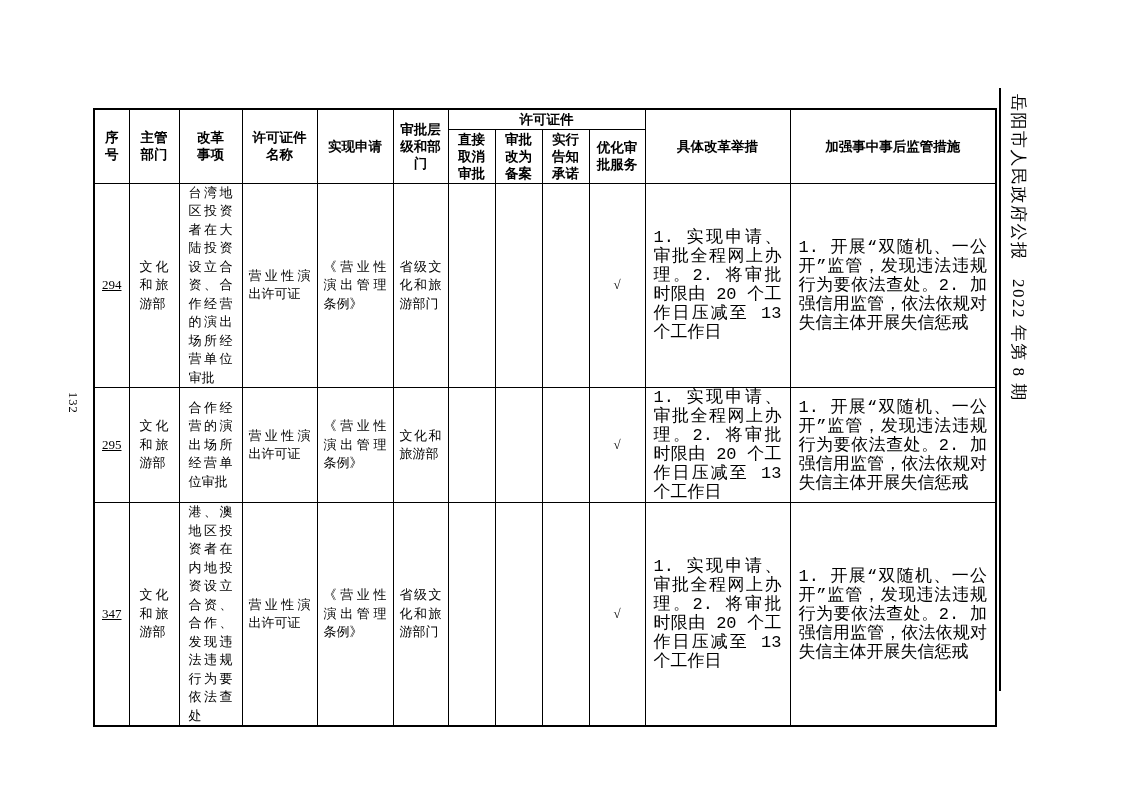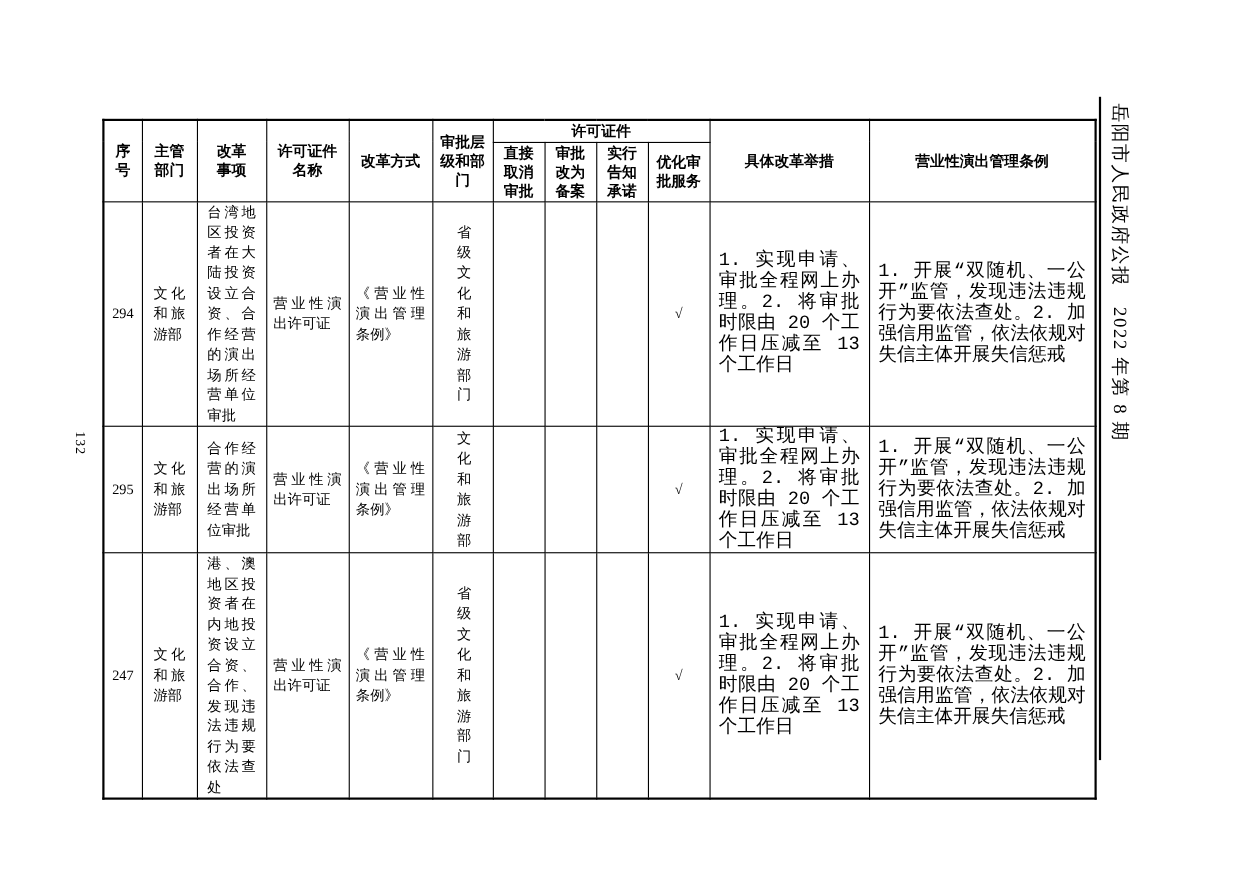--- a/index.html
+++ b/index.html
@@ -35,27 +35,27 @@
   table.reform th {
     font-weight:bold; font-size:13.5px; line-height:17px;
     text-align:center; white-space:pre-line; padding:0 2px;
   }
   tr.h1 { height:20px; }
   tr.h2 { height:54px; }
   tr.r294 { height:204px; }
   tr.r295 { height:93px; }
   tr.r296 { height:196px; }
   td { font-size:13px; line-height:18.5px; }
-  td.center { text-align:center; }
+  td.center { text-align:center;text-decoration:underline; }
   td.jc { text-align:justify; text-justify:inter-character; }
   td.dept    { padding:0 10px; }
   td.item    { padding:0 9px;margin-left:27px; }
   td.license { padding:0 6px; }
   td.basis   { padding:0 6px; }
-  td.level   { padding:0 22px;font-family:Liberation Serif, serif; }
+  td.level   { padding:0 6px;font-family:Liberation Serif, serif; }
   td.mode    { text-align:center; font-size:13px; }
   td.measures, td.supervision {
     padding:0 8px; text-align:justify; text-justify:inter-character;
     font-size:17px; line-height:19px;font-family:Liberation Mono, monospace;
   }
 </style>
 </head>
 <body>
 
 <div class="sheet">
@@ -84,27 +84,27 @@
     <thead>
       <tr class="h1">
         <th rowspan="2">序
 号</th>
         <th rowspan="2">主管
 部门</th>
         <th rowspan="2">改革
 事项</th>
         <th rowspan="2">许可证件
 名称</th>
-        <th rowspan="2">改革方式</th>
+        <th rowspan="2">实现申请</th>
         <th rowspan="2">审批层
 级和部
 门</th>
         <th colspan="4">许可证件</th>
         <th rowspan="2">具体改革举措</th>
-        <th rowspan="2">营业性演出管理条例</th>
+        <th rowspan="2">加强事中事后监管措施</th>
       </tr>
       <tr class="h2">
         <th>直接
 取消
 审批</th>
         <th>审批
 改为
 备案</th>
         <th>实行
 告知
@@ -136,21 +136,21 @@
         <td class="jc basis">《营业性演出管理条例》</td>
         <td class="jc level">文化和旅游部</td>
         <td class="mode"></td>
         <td class="mode"></td>
         <td class="mode"></td>
         <td class="mode">√</td>
         <td class="measures">1. 实现申请、审批全程网上办理。2. 将审批时限由 20 个工作日压减至 13 个工作日</td>
         <td class="supervision">1. 开展“双随机、一公开”监管，发现违法违规行为要依法查处。2. 加强信用监管，依法依规对失信主体开展失信惩戒</td>
       </tr>
       <tr class="r296">
-        <td class="center">247</td>
+        <td class="center">347</td>
         <td class="jc dept">文化和旅游部</td>
         <td class="jc item">港、澳地区投资者在内地投资设立合资、合作、发现违法违规行为要依法查处</td>
         <td class="jc license">营业性演出许可证</td>
         <td class="jc basis">《营业性演出管理条例》</td>
         <td class="jc level">省级文化和旅游部门</td>
         <td class="mode"></td>
         <td class="mode"></td>
         <td class="mode"></td>
         <td class="mode">√</td>
         <td class="measures">1. 实现申请、审批全程网上办理。2. 将审批时限由 20 个工作日压减至 13 个工作日</td>

